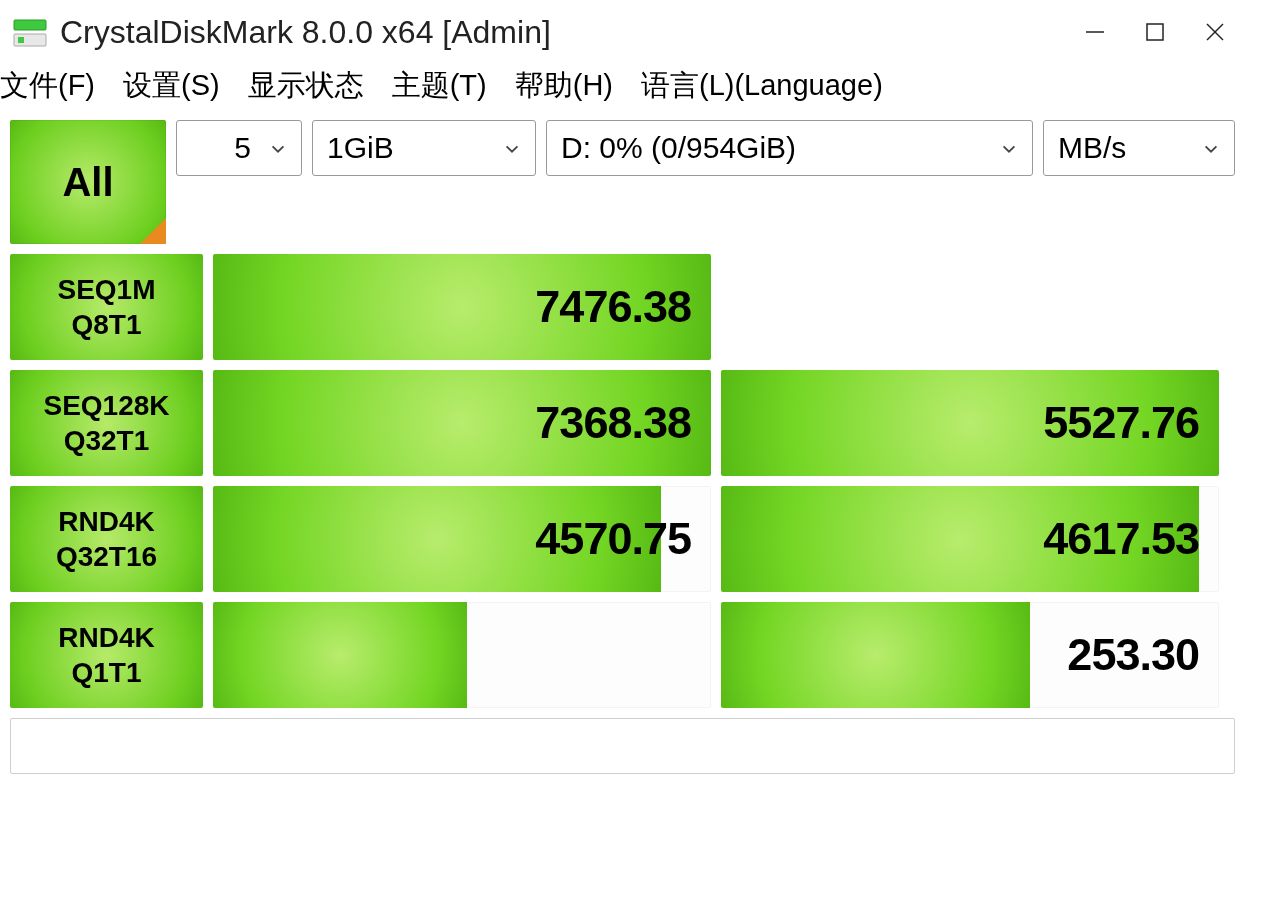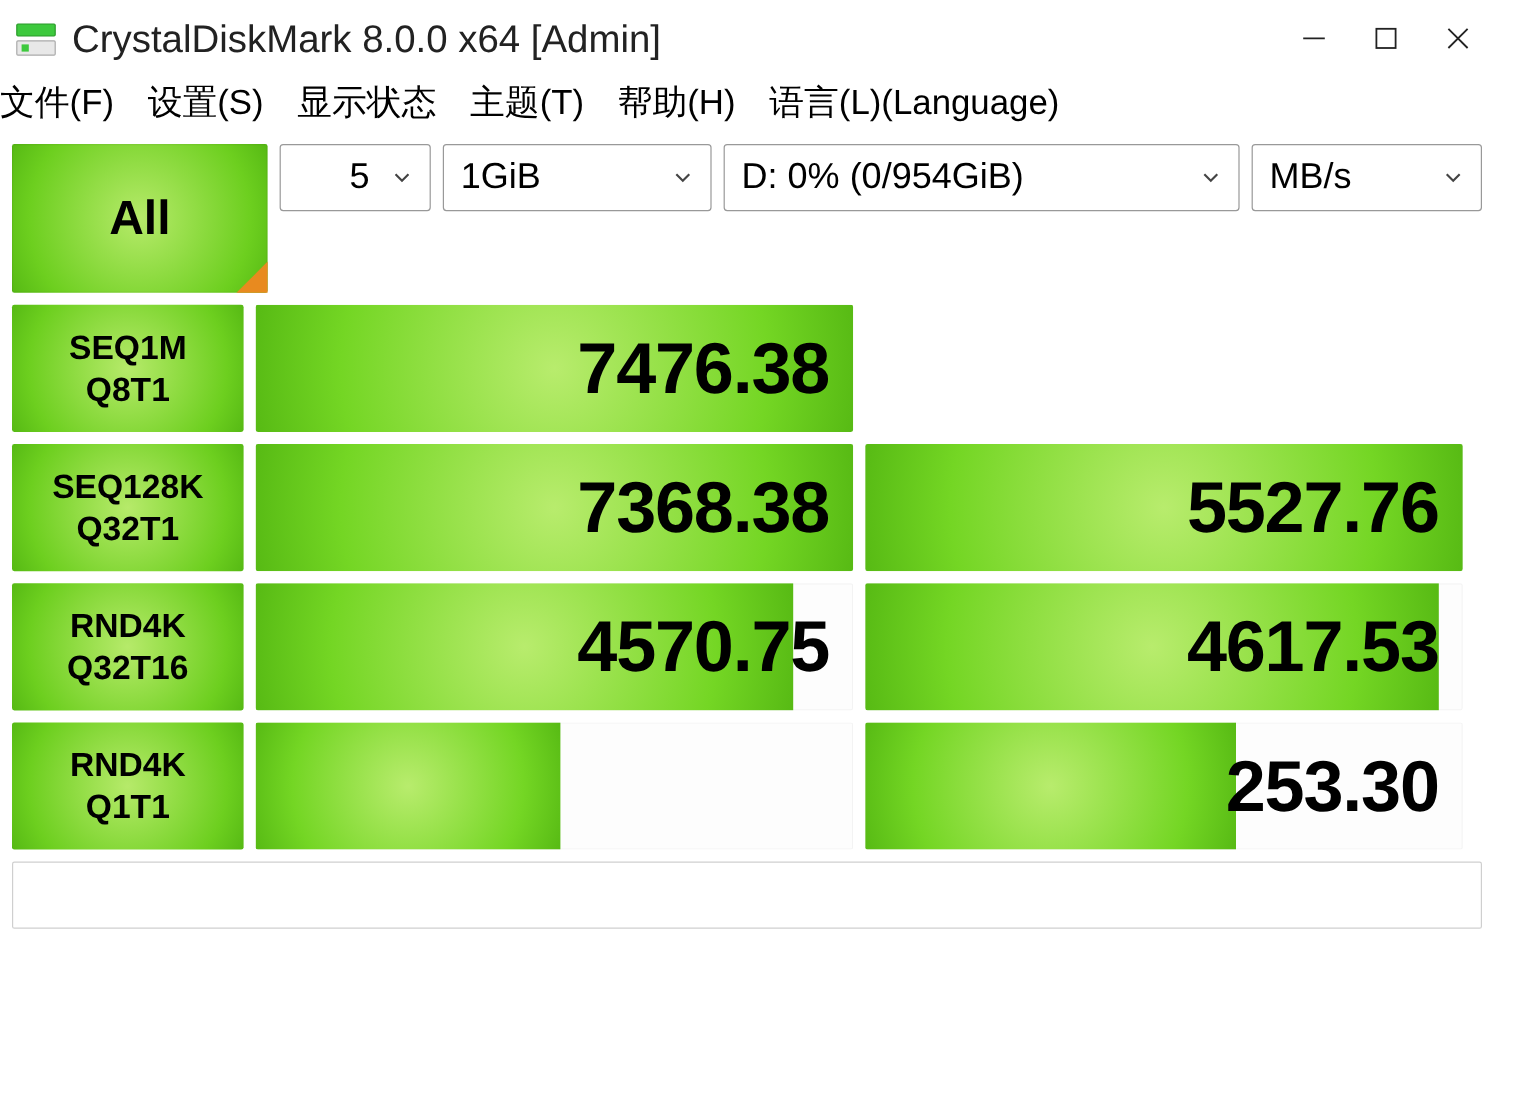--- a/index.html
+++ b/index.html
@@ -11,21 +11,21 @@
   .win-controls{display:flex;align-items:center;}
   .win-btn{width:60px;height:44px;display:flex;align-items:center;justify-content:center;font-size:26px;color:#222;}
   
   .menubar{display:flex;align-items:center;padding:6px 14px 14px 0;gap:28px;}
   .menu-item{font-size:29px;color:#000;}
   
   .grid{padding:0 10px 10px 10px;}
   .row{display:flex;gap:10px;margin-bottom:10px;}
   
   .controls-row{display:flex;gap:10px;}
-  .all-btn{width:213px;height:124px;position:relative;border-radius:2px;display:flex;align-items:center;justify-content:center;font-size:40px;font-weight:700;
+  .all-btn{width:156px;height:124px;position:relative;border-radius:2px;display:flex;align-items:center;justify-content:center;font-size:40px;font-weight:700;
     background:radial-gradient(circle at 50% 50%, #b6ea6a 0%, #6dcf1f 75%, #56b914 100%);
     box-shadow:inset 0 0 0 1px rgba(0,0,0,.05);}
   .all-btn::after{content:"";position:absolute;right:0;bottom:0;width:0;height:0;border-left:26px solid transparent;border-bottom:26px solid #e88a1f;}
   .top-right{display:flex;flex-direction:column;gap:8px;flex:1;}
   .dropdowns{display:flex;gap:10px;}
   .dd{height:54px;border:1px solid #999;border-radius:3px;display:flex;align-items:center;justify-content:space-between;padding:0 14px;font-size:30px;}
   .dd.count{width:96px;justify-content:flex-end;gap:18px;}
   .dd.size{width:194px;}
   .dd.drive{flex:1;}
   .dd.unit{width:162px;}
@@ -34,21 +34,21 @@
   .header-cell{display:flex;align-items:center;justify-content:center;font-size:34px;font-weight:600;}
   .header-cell.read{width:498px;}
   .header-cell.write{width:498px;}
   
   .test-row{display:flex;gap:10px;height:106px;}
   .test-btn{width:193px;display:flex;flex-direction:column;align-items:center;justify-content:center;font-size:28px;font-weight:700;line-height:1.25;
     background:radial-gradient(circle at 50% 50%, #b6ea6a 0%, #6dcf1f 75%, #56b914 100%);border-radius:2px;}
   .score{width:498px;position:relative;border-radius:2px;overflow:hidden;background:#fdfdfd;box-shadow:inset 0 0 0 1px rgba(0,0,0,.04);}
   .score .fill{position:absolute;left:0;top:0;bottom:0;
     background:radial-gradient(circle at 50% 50%, #b8ec6d 0%, #74d624 70%, #57ba14 100%);}
-  .score .val{position:absolute;right:20px;top:50%;transform:translateY(-50%);font-size:60px;font-weight:800;color:#000;letter-spacing:-1px;}
+  .score .val{position:absolute;right:20px;top:50%;transform:translateY(-50%);font-size:45px;font-weight:800;color:#000;letter-spacing:-1px;}
   .status-row{height:56px;}
   .status-cell{flex:1;border:1px solid #cfcfcf;border-radius:2px;background:#fff;}
 </style>
 </head>
 <body>
 
 <div class="window">
 
   <div class="titlebar">
     <span class="app-icon">

